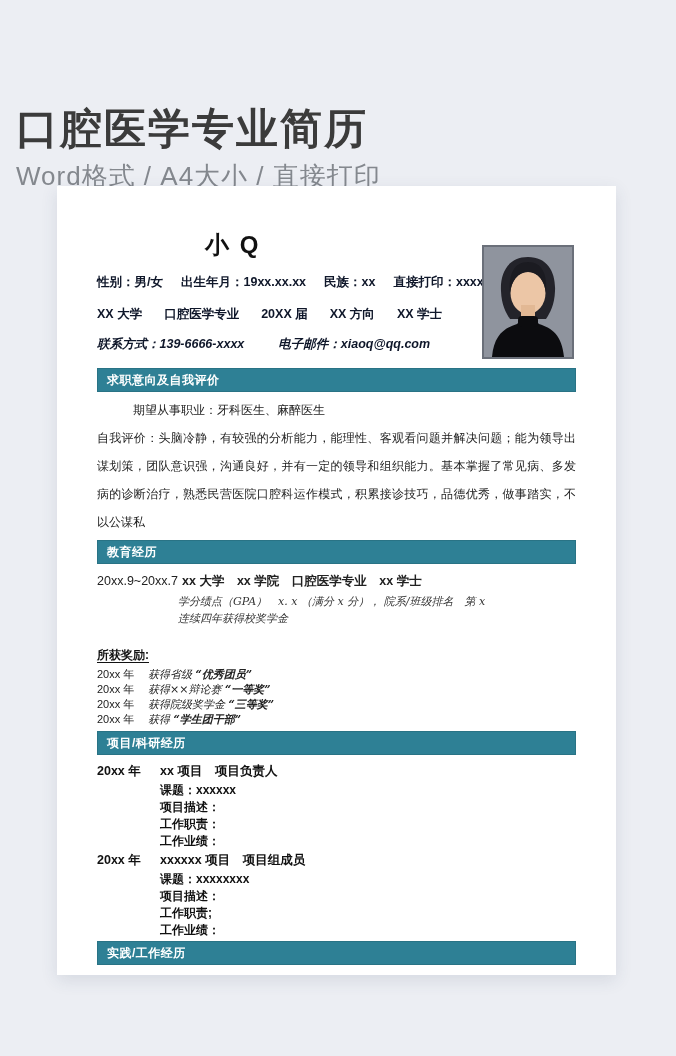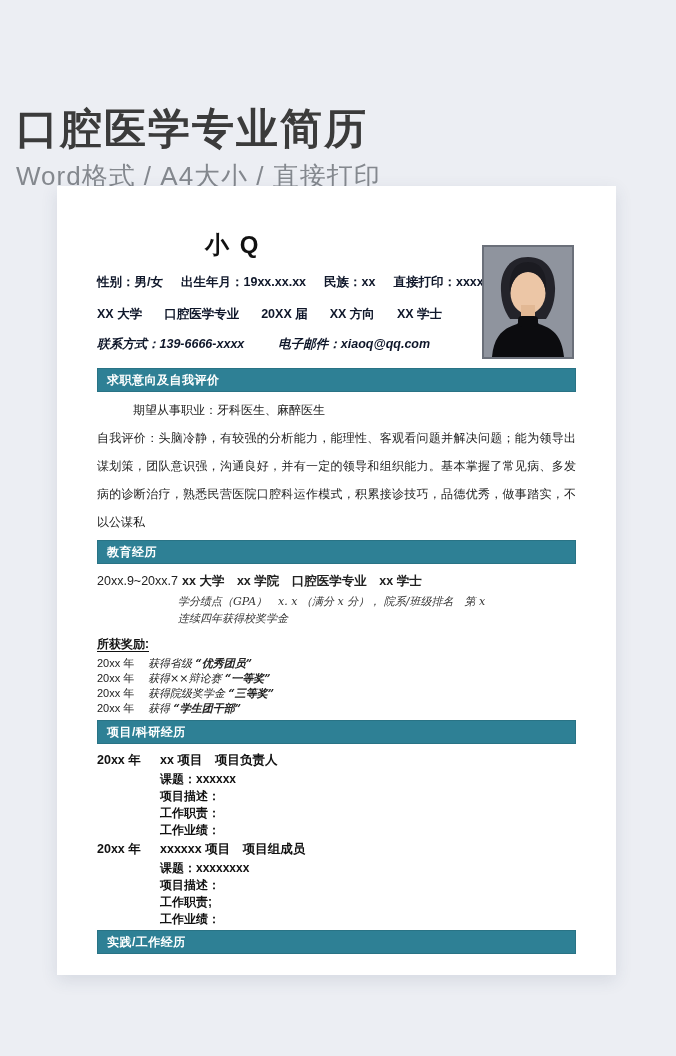--- a/index.html
+++ b/index.html
@@ -56,21 +56,21 @@
     text-align:justify;
   }
   
   .edu-row{display:flex;margin-top:9px;font-size:12.5px;line-height:17px;color:#222;}
   .edu-date{width:85px;flex:0 0 85px;font-weight:400;}
   .edu-school{font-weight:800;}
   .gpa-block{
     margin:3px 0 0 81px;font-size:11px;line-height:17px;color:#333;
     font-family:"DejaVu Serif","Liberation Serif",serif;font-style:italic;
   }
-  .awards-title{margin-top:9px;font-size:12px;line-height:16px;font-weight:800;color:#111;}
+  .awards-title{margin-top:20px;font-size:12px;line-height:16px;font-weight:800;color:#111;}
   .awards-title span{text-decoration:underline;text-underline-offset:3px;}
   .awards-list{margin-top:4px;}
   .award-row{display:flex;font-size:11px;line-height:15px;color:#222;}
   .award-year{width:51px;flex:0 0 51px;}
   .award-desc{font-family:"DejaVu Serif","Liberation Serif",serif;font-style:italic;}
   .award-desc b{font-weight:800;}
   
   .proj{margin-top:8px;}
   .proj2{margin-top:2px;}
   .proj-head{display:flex;font-size:12.5px;line-height:17px;font-weight:800;color:#111;}

